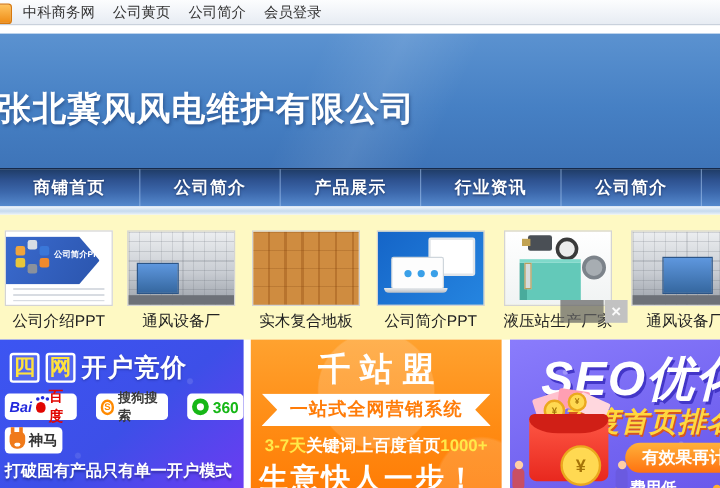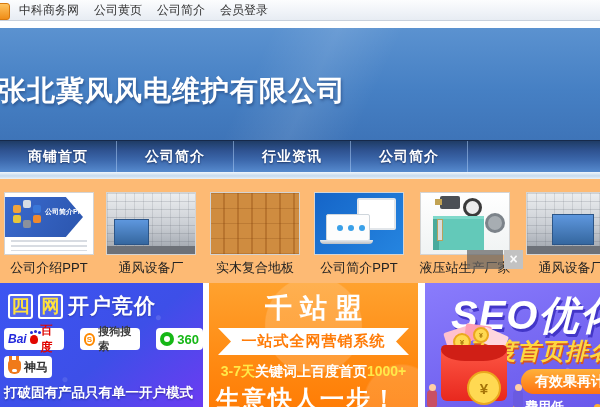--- a/index.html
+++ b/index.html
@@ -29,21 +29,21 @@
   .navbar{position:absolute;top:140px;left:0;right:0;height:32px;display:flex;
         background:linear-gradient(180deg,#1f3c66 0%,#2e5290 30%,#3c68ac 62%,#568ace 100%);
         border-top:1px solid #16294a;box-sizing:border-box;}
   .nav-item{width:116px;flex:0 0 116px;display:flex;align-items:center;justify-content:center;
         color:#fff;font-weight:bold;font-size:14px;letter-spacing:1px;cursor:pointer;
         text-shadow:0 1px 2px rgba(0,10,40,.55);border-right:1px solid rgba(165,198,240,.55);text-align:center;}
   .substrip{position:absolute;top:172px;left:0;right:0;height:7px;
         background:linear-gradient(180deg,#f2f7fc,#c6daee 55%,#eaf2f9);}
 
   
-  .products{position:absolute;top:179px;left:0;right:0;height:104px;background:#fdba74;}
+  .products{position:absolute;top:179px;left:0;right:0;height:104px;background:#fef9c3;}
   .product{position:absolute;top:13px;width:92px;cursor:pointer;}
   .thumb{width:88px;height:61px;border:1px solid #d4d4d4;margin:0 auto;position:relative;
          overflow:hidden;background:#fff;}
   .caption{margin-top:4px;text-align:center;font-size:13px;color:#222;white-space:nowrap;}
 
   
   .t-ppt{background:#fff;}
   .ppt-arrow{position:absolute;left:0;top:4px;width:78px;height:40px;
          clip-path:polygon(0 0,78% 0,100% 50%,78% 100%,0 100%);
          background:linear-gradient(120deg,#3a6ace,#2b55ad);}
@@ -200,20 +200,21 @@
     <span class="toplink">会员登录</span>
   </div>
 
   <div class="hero">
     <div class="hero-title">张北冀风风电维护有限公司</div>
   </div>
 
   <div class="navbar">
     <div class="nav-item">商铺首页</div>
     <div class="nav-item">公司简介</div>
+    <div class="nav-item">产品展示</div>
     <div class="nav-item">行业资讯</div>
     <div class="nav-item">公司简介</div>
   </div>
   <div class="substrip"></div>
 
   <div class="products">
 
     <div class="product" style="left:3px">
       <div class="thumb t-ppt">
         <div class="ppt-arrow"></div>

